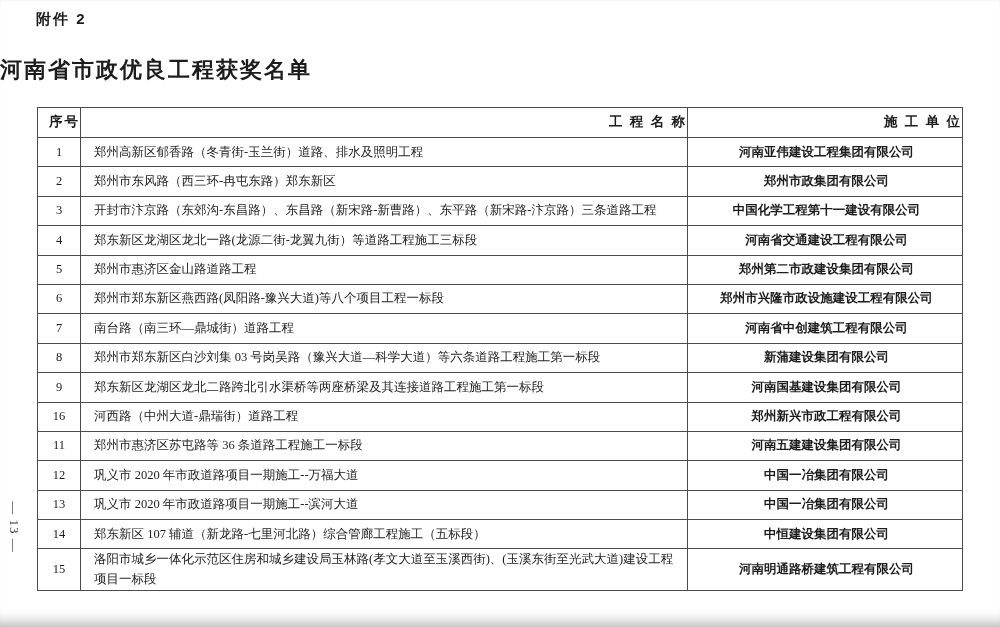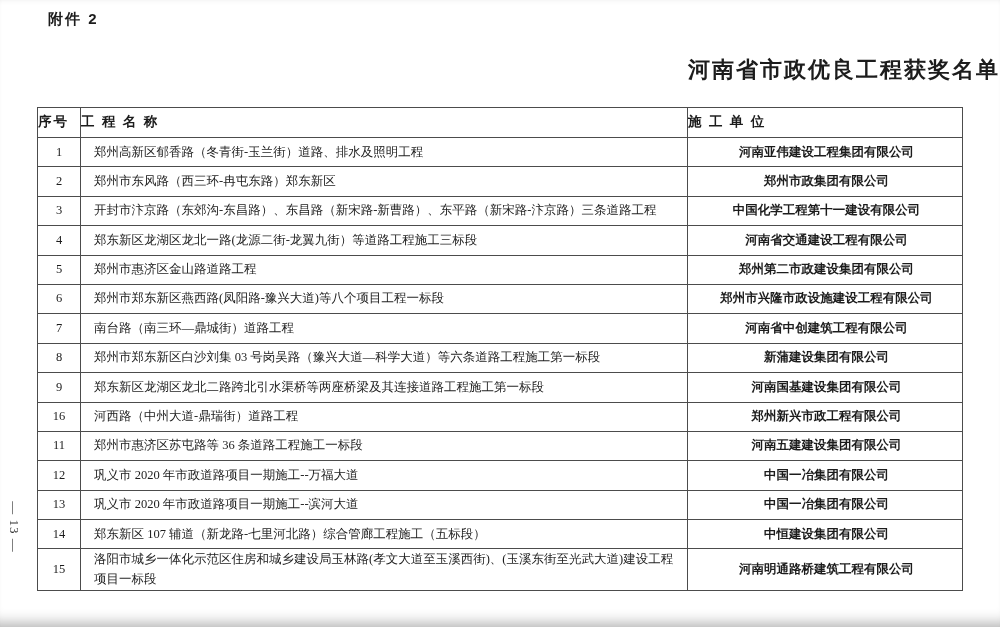--- a/index.html
+++ b/index.html
@@ -8,27 +8,27 @@
     position:relative;
     width:1000px; height:627px;
     background:#ffffff;
     font-family:"Liberation Serif","DejaVu Serif",serif;
     color:#1c1c1c;
     overflow:hidden;
     box-shadow: inset 0 -16px 14px -12px rgba(0,0,0,0.30),
                 inset 0 4px 6px -5px rgba(0,0,0,0.10);
   }
   .attachment {
-    position:absolute; left:48px; top:10px;
+    position:absolute; left:36px; top:10px;
     font-family:"Liberation Sans","DejaVu Sans",sans-serif;
     font-weight:bold; font-size:15px; letter-spacing:2px;
   }
   .title {
     position:absolute; left:0; width:1000px; top:55px;
-    text-align:right;
+    text-align:left;
     font-family:"Liberation Sans","DejaVu Sans",sans-serif;
     font-weight:bold; font-size:22px; letter-spacing:2px;
   }
   .pagenum {
     position:absolute; left:-26px; top:519px; width:80px; height:16px;
     text-align:center; font-size:13px; color:#333;
     transform:rotate(90deg);
     letter-spacing:1px;
     white-space:nowrap;
   }
@@ -45,21 +45,21 @@
     border:1px solid #4c4c4c;
     vertical-align:middle;
     font-size:12.5px;
     line-height:1.55;
     overflow:hidden;
   }
   table.award tr.head-row { height:30px; }
   table.award tr.data-row { height:29.4px; }
   table.award th {
     font-weight:bold; font-size:13.5px;
-    text-align:left; letter-spacing:2px;margin-left:22px;
+    text-align:right; letter-spacing:2px;margin-left:22px;
   }
   td.seq { text-align:center; }
   td.proj { text-align:left; padding:1px 4px 1px 13px; }
   td.unit { text-align:center; padding:1px 4px 1px 7px;font-weight:bold; }
 </style>
 </head>
 <body>
 
 <div class="page">
 

